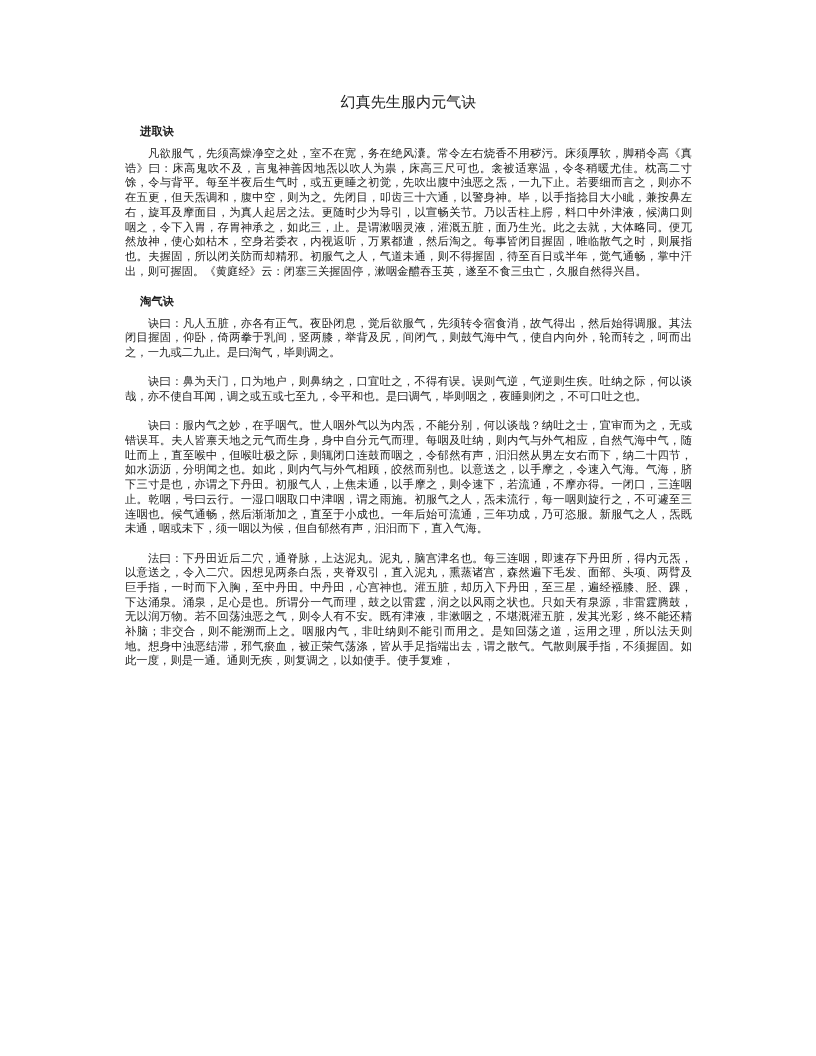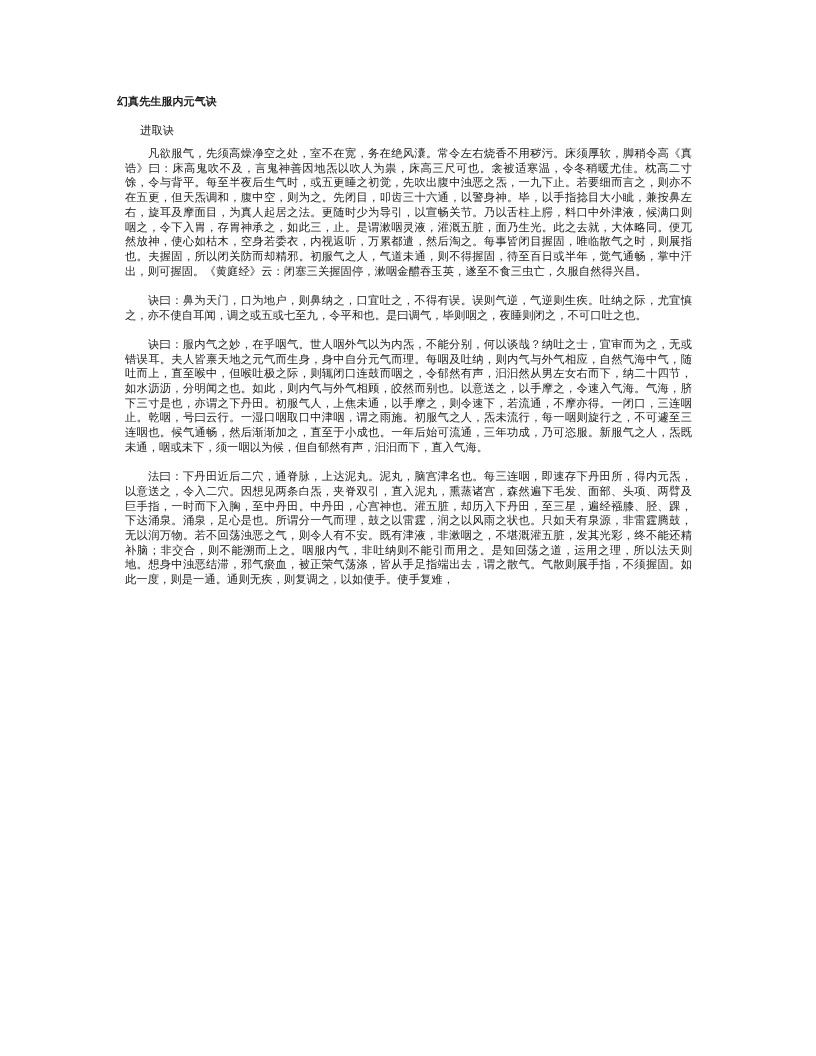--- a/index.html
+++ b/index.html
@@ -21,36 +21,36 @@
     background: #ffffff;
     box-sizing: border-box;
   }
   .content {
     position: absolute;
     left: 117px;
     top: 95px;
     width: 583px;
   }
   .doc-title {
-    font-size: 11px;
+    font-size: 15px;
     line-height: 14.7px;
     letter-spacing: 0.1px;
     margin: 0 0 0 0;
-    font-weight: bold;
-    text-align: left;
+    font-weight: normal;
+    text-align: center;
   }
   .section {
     margin-top: 14.6px;
   }
   .section-heading {
     font-size: 11.3px;
     line-height: 14.7px;
     letter-spacing: 0.1px;
     margin: 0;
-    font-weight: normal;
+    font-weight: bold;
     text-indent: 23px;
   }
   .para {
     font-size: 11.3px;
     line-height: 14.7px;
     letter-spacing: 0.05px;
     margin: 8px;
     text-indent: 23px;
     text-align: justify;
     text-justify: inter-character;
@@ -67,23 +67,27 @@
 
     <p class="doc-title">幻真先生服内元气诀</p>
 
     <div class="spacer-lg"></div>
 
     <div class="section" style="margin-top:0">
       <p class="section-heading">进取诀</p>
       <p class="para">凡欲服气，先须高燥净空之处，室不在宽，务在绝风灢。常令左右烧香不用秽污。床须厚软，脚稍令高《真诰》曰：床高鬼吹不及，言鬼神善因地炁以吹人为祟，床高三尺可也。衾被适寒温，令冬稍暖尤佳。枕高二寸馀，令与背平。每至半夜后生气时，或五更睡之初觉，先吹出腹中浊恶之炁，一九下止。若要细而言之，则亦不在五更，但天炁调和，腹中空，则为之。先闭目，叩齿三十六通，以警身神。毕，以手指捻目大小眦，兼按鼻左右，旋耳及摩面目，为真人起居之法。更随时少为导引，以宣畅关节。乃以舌柱上腭，料口中外津液，候满口则咽之，令下入胃，存胃神承之，如此三，止。是谓漱咽灵液，灌溉五脏，面乃生光。此之去就，大体略同。便兀然放神，使心如枯木，空身若委衣，内视返听，万累都遣，然后淘之。每事皆闭目握固，唯临散气之时，则展指也。夫握固，所以闭关防而却精邪。初服气之人，气道未通，则不得握固，待至百日或半年，觉气通畅，掌中汗出，则可握固。《黄庭经》云：闭塞三关握固停，漱咽金醴吞玉英，遂至不食三虫亡，久服自然得兴昌。</p>
     </div>
 
+    <div class="section">
+      <p class="section-heading">淘气诀</p>
+      <p class="para">诀曰：凡人五脏，亦各有正气。夜卧闭息，觉后欲服气，先须转令宿食消，故气得出，然后始得调服。其法闭目握固，仰卧，倚两拳于乳间，竖两膝，举背及尻，间闭气，则鼓气海中气，使自内向外，轮而转之，呵而出之，一九或二九止。是曰淘气，毕则调之。</p>
+    </div>
 
     <div class="section">
-      <p class="para">诀曰：鼻为天门，口为地户，则鼻纳之，口宜吐之，不得有误。误则气逆，气逆则生疾。吐纳之际，尤宜慎之，亦不使自耳闻，调之或五或七至九，令平和也。是曰调气，毕则咽之，夜睡则闭之，不可口吐之也。</p>
+      <p class="para">诀曰：鼻为天门，口为地户，则鼻纳之，口宜吐之，不得有误。误则气逆，气逆则生疾。吐纳之际，何以谈哉，亦不使自耳闻，调之或五或七至九，令平和也。是曰调气，毕则咽之，夜睡则闭之，不可口吐之也。</p>
     </div>
 
     <div class="section">
       <p class="para">诀曰：服内气之妙，在乎咽气。世人咽外气以为内炁，不能分别，何以谈哉？纳吐之士，宜审而为之，无或错误耳。夫人皆禀天地之元气而生身，身中自分元气而理。每咽及吐纳，则内气与外气相应，自然气海中气，随吐而上，直至喉中，但喉吐极之际，则辄闭口连鼓而咽之，令郁然有声，汩汩然从男左女右而下，纳二十四节，如水沥沥，分明闻之也。如此，则内气与外气相顾，皎然而别也。以意送之，以手摩之，令速入气海。气海，脐下三寸是也，亦谓之下丹田。初服气人，上焦未通，以手摩之，则令速下，若流通，不摩亦得。一闭口，三连咽止。乾咽，号曰云行。一湿口咽取口中津咽，谓之雨施。初服气之人，炁未流行，每一咽则旋行之，不可遽至三连咽也。候气通畅，然后渐渐加之，直至于小成也。一年后始可流通，三年功成，乃可恣服。新服气之人，炁既未通，咽或未下，须一咽以为候，但自郁然有声，汩汩而下，直入气海。</p>
     </div>
 
     <div class="section">
       <p class="para">法曰：下丹田近后二穴，通脊脉，上达泥丸。泥丸，脑宫津名也。每三连咽，即速存下丹田所，得内元炁，以意送之，令入二穴。因想见两条白炁，夹脊双引，直入泥丸，熏蒸诸宫，森然遍下毛发、面部、头项、两臂及巨手指，一时而下入胸，至中丹田。中丹田，心宫神也。灌五脏，却历入下丹田，至三星，遍经襁膝、胫、踝，下达涌泉。涌泉，足心是也。所谓分一气而理，鼓之以雷霆，润之以风雨之状也。只如天有泉源，非雷霆腾鼓，无以润万物。若不回荡浊恶之气，则令人有不安。既有津液，非漱咽之，不堪溉灌五脏，发其光彩，终不能还精补脑；非交合，则不能溯而上之。咽服内气，非吐纳则不能引而用之。是知回荡之道，运用之理，所以法天则地。想身中浊恶结滞，邪气瘀血，被正荣气荡涤，皆从手足指端出去，谓之散气。气散则展手指，不须握固。如此一度，则是一通。通则无疾，则复调之，以如使手。使手复难，</p>
     </div>
 

